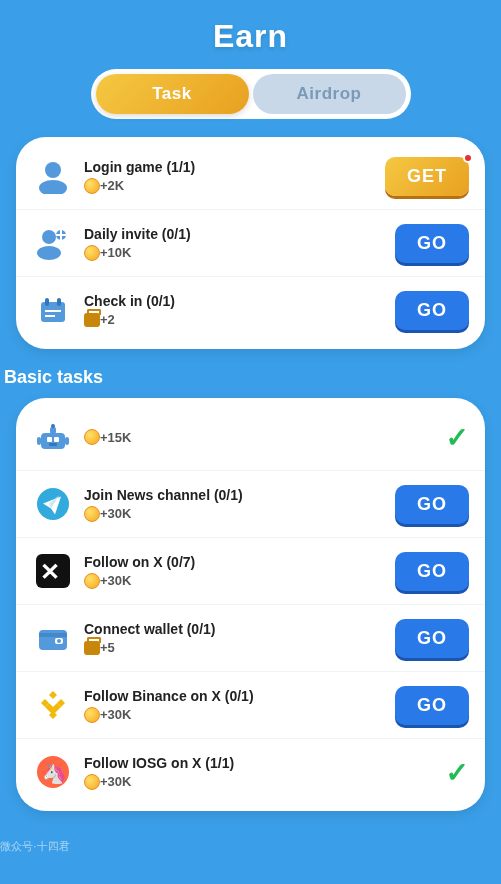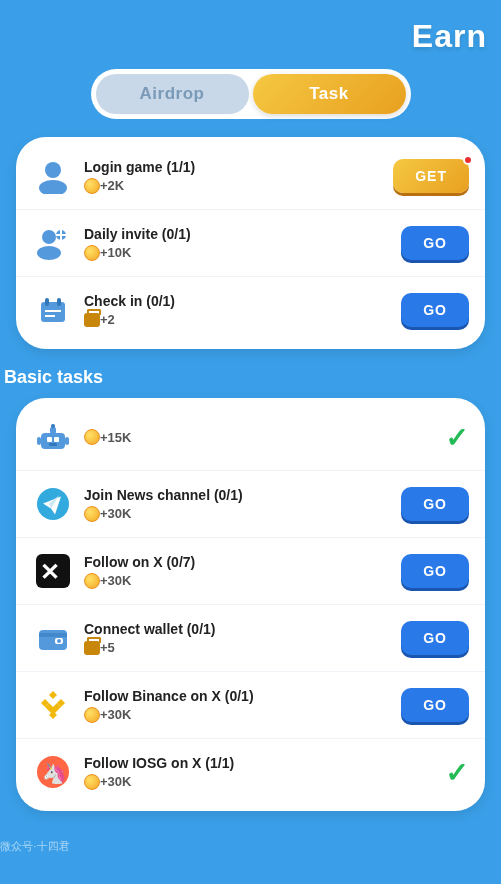--- a/index.html
+++ b/index.html
@@ -5,22 +5,22 @@
     * { box-sizing: border-box; margin: 0; padding: 0; }
     body {
       width: 501px;
       min-height: 884px;
       background: #3a9fe8;
       font-family: 'Arial Rounded MT Bold', Arial, sans-serif;
       overflow-x: hidden;
     }
 
     .page-header {
-      text-align: right;
-      padding: 18px 14px 14px;
+      text-align: center;
+      padding: 18px 0 14px;
     }
     .page-title {
       font-size: 32px;
       font-weight: 900;
       color: #fff;
       letter-spacing: 1px;
       text-shadow: 0 2px 4px rgba(0,0,0,0.15);
     }
 
     .tab-bar {
@@ -118,21 +118,21 @@
       width: 10px; height: 4px;
       border: 2.5px solid #c8860a;
       border-bottom: none;
       border-radius: 2px 2px 0 0;
     }
 
     .action-btn {
       padding: 9px 22px;
       border-radius: 10px;
       border: none;
-      font-size: 14px;
+      font-size: 18px;
       font-weight: 900;
       cursor: pointer;
       letter-spacing: 1px;
       position: relative;
     }
     .btn-get {
       background: linear-gradient(135deg, #f5c842, #e8a020);
       color: #fff;
       box-shadow: 0 3px 0 #b87010;
     }
@@ -175,22 +175,22 @@
     }
   </style>
 </head>
 <body>
 
 <div class="page-header">
   <span class="page-title">Earn</span>
 </div>
 
 <div class="tab-bar">
+  <button class="tab-btn active">Task</button>
   <button class="tab-btn inactive">Airdrop</button>
-  <button class="tab-btn active">Task</button>
 </div>
 
 <div class="card">
 
   <div class="task-row">
     <div class="task-icon icon-person">
       <svg width="36" height="36" viewBox="0 0 36 36">
         <circle cx="18" cy="12" r="8" fill="#5599dd"></circle>
         <ellipse cx="18" cy="30" rx="14" ry="8" fill="#5599dd"></ellipse>
       </svg>

